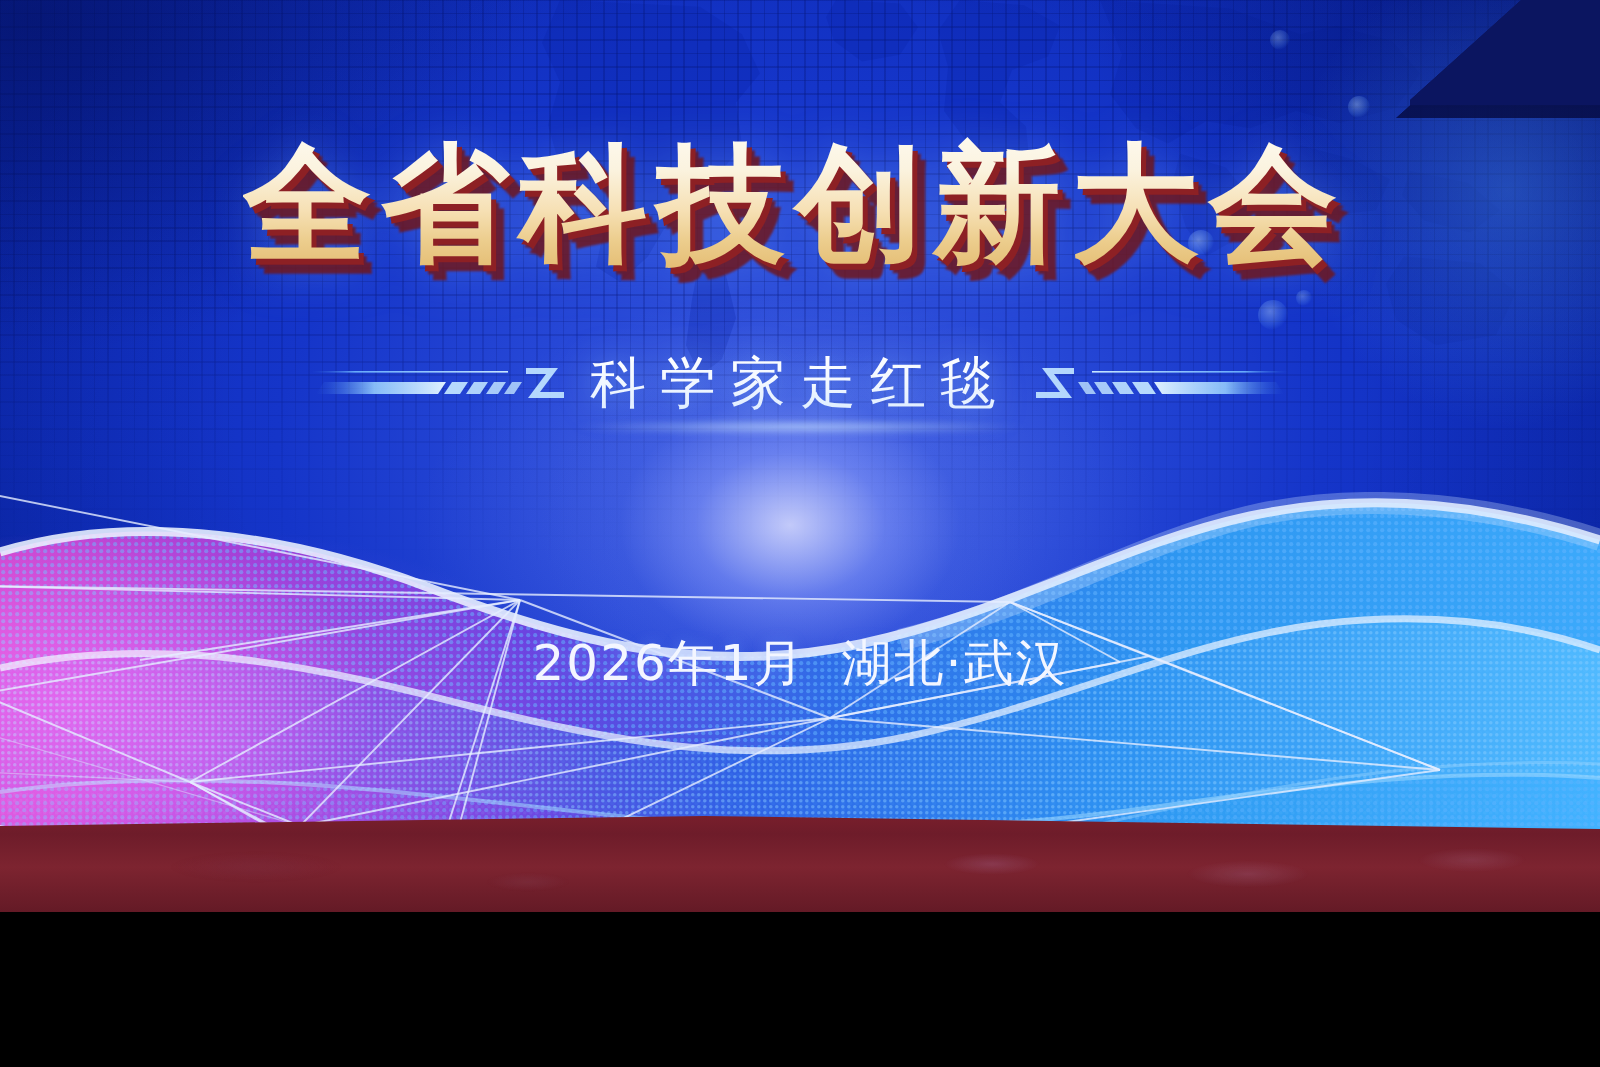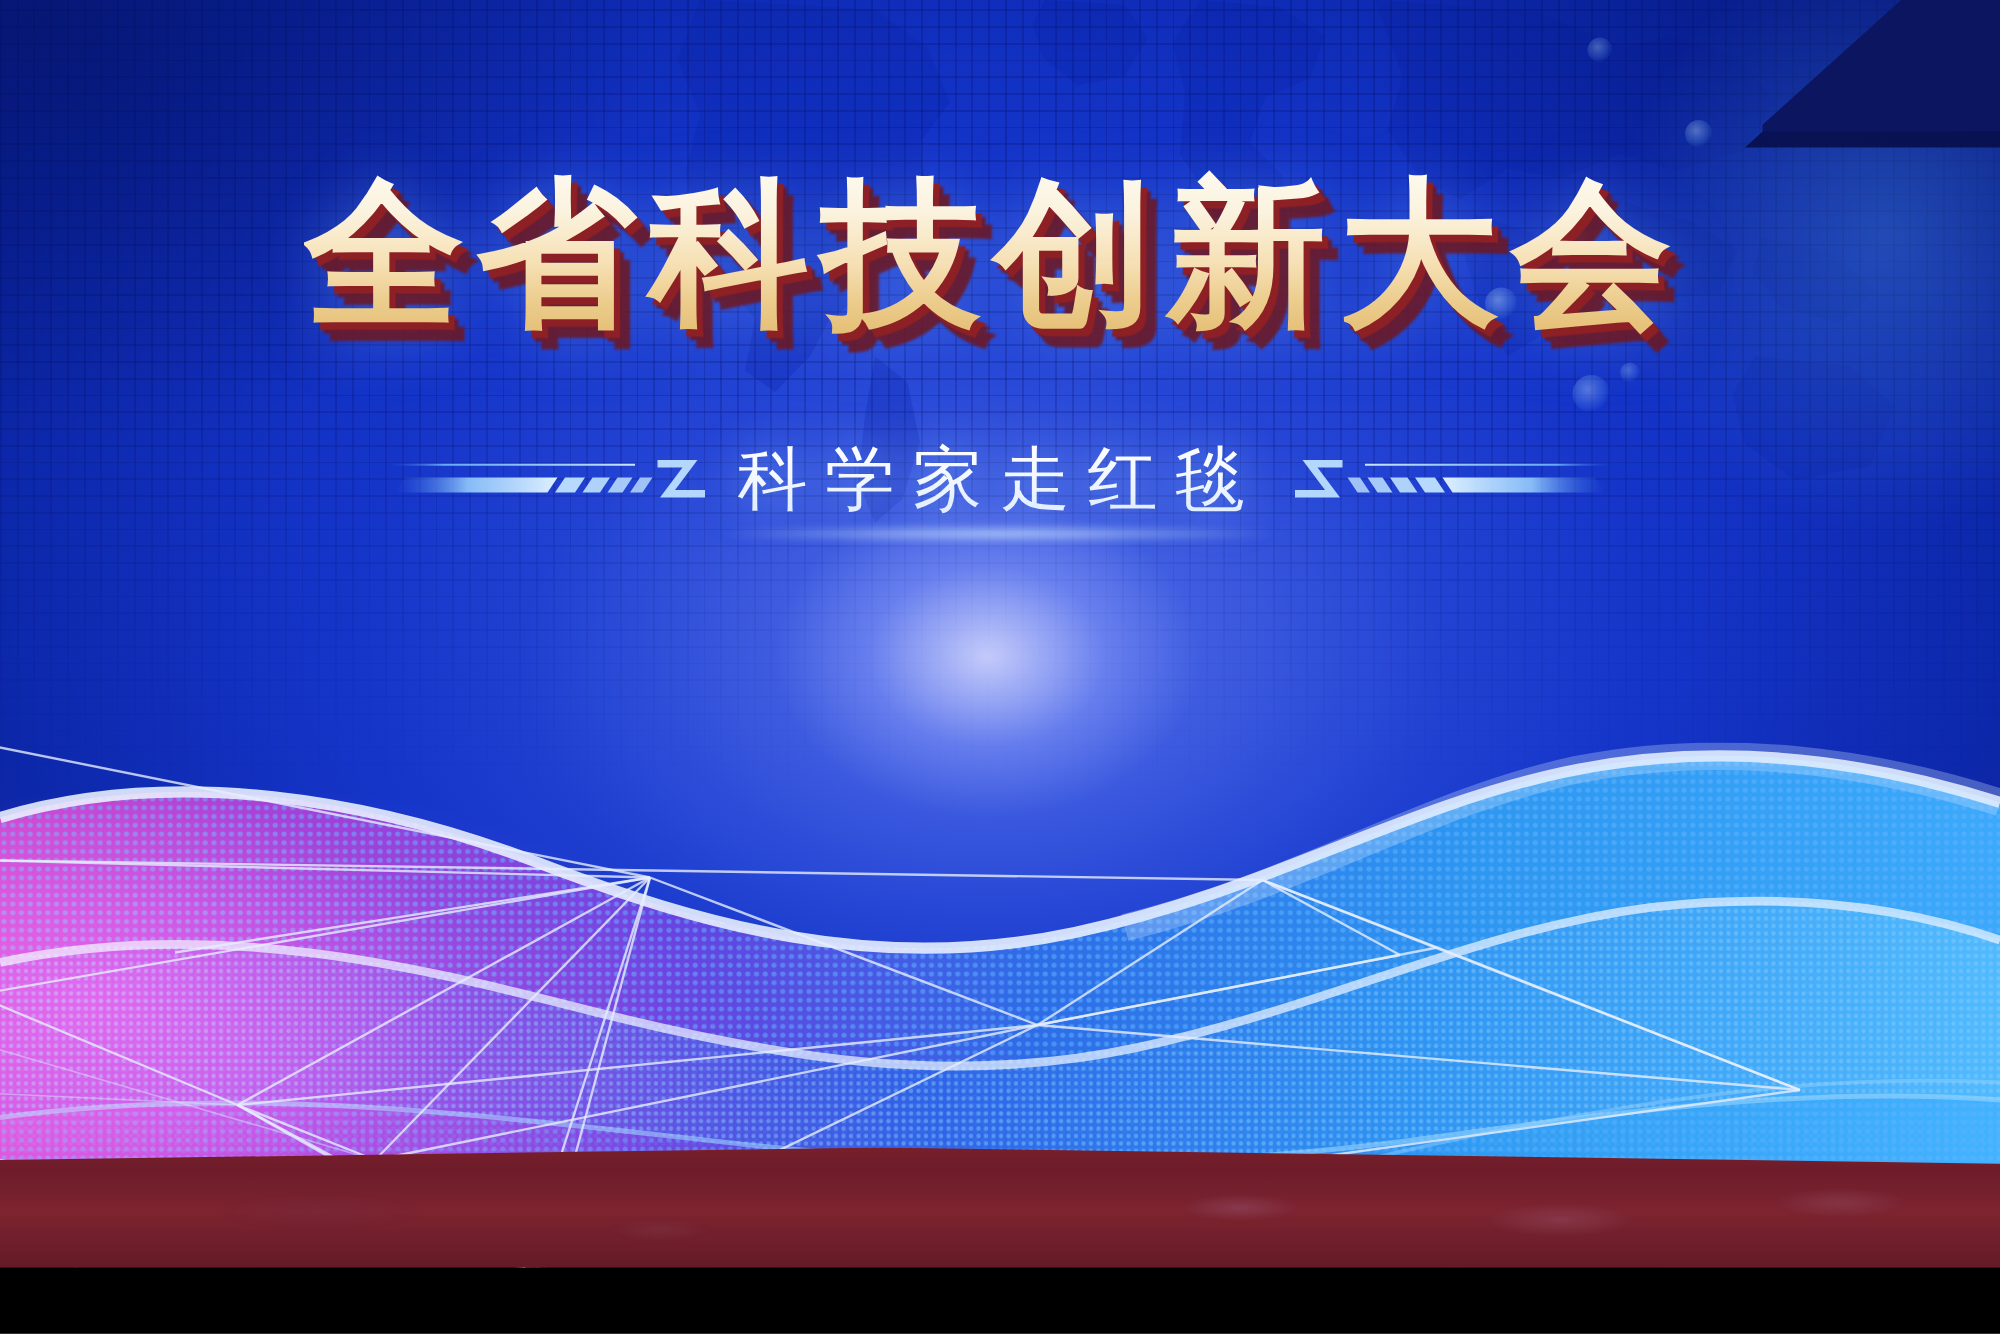--- a/index.html
+++ b/index.html
@@ -1,19 +1,19 @@
 <!DOCTYPE html>
 <html><head>
 <meta charset="utf-8">
 <style>
   html,body{margin:0;padding:0;background:#000;}
   *{box-sizing:border-box;}
   #stage{
     position:relative;
-    width:1600px;height:1014px;
+    width:1600px;height:912px;
     overflow:hidden;
     font-family:"Liberation Sans","DejaVu Sans",sans-serif;
     background:#1030c6;
   }
 
   
   .layer{position:absolute;inset:0;}
 
   .bg-base{
     background:
@@ -462,15 +462,18 @@
             <polygon points="140,36 156,36 148,48 132,48" fill="#bfe2ff" opacity=".95"></polygon>
             <polygon points="162,36 176,36 168,48 154,48" fill="#bfe2ff" opacity=".9"></polygon>
             <polygon points="182,36 194,36 186,48 174,48" fill="#bfe2ff" opacity=".85"></polygon>
             <polygon points="200,36 210,36 202,48 192,48" fill="#bfe2ff" opacity=".8"></polygon>
             <polygon points="214,22 246,22 228,46 252,46 252,52 216,52 234,28 214,28" fill="#bcdfff" opacity=".95"></polygon>
           </g>
         </svg>
       </div>
     </div>
 
+    <div class="date-line">
+      <span>2026年1月</span><span class="gap"></span><span>湖北·武汉</span>
+    </div>
 
   </div>
 </div>
 
 </body></html>

